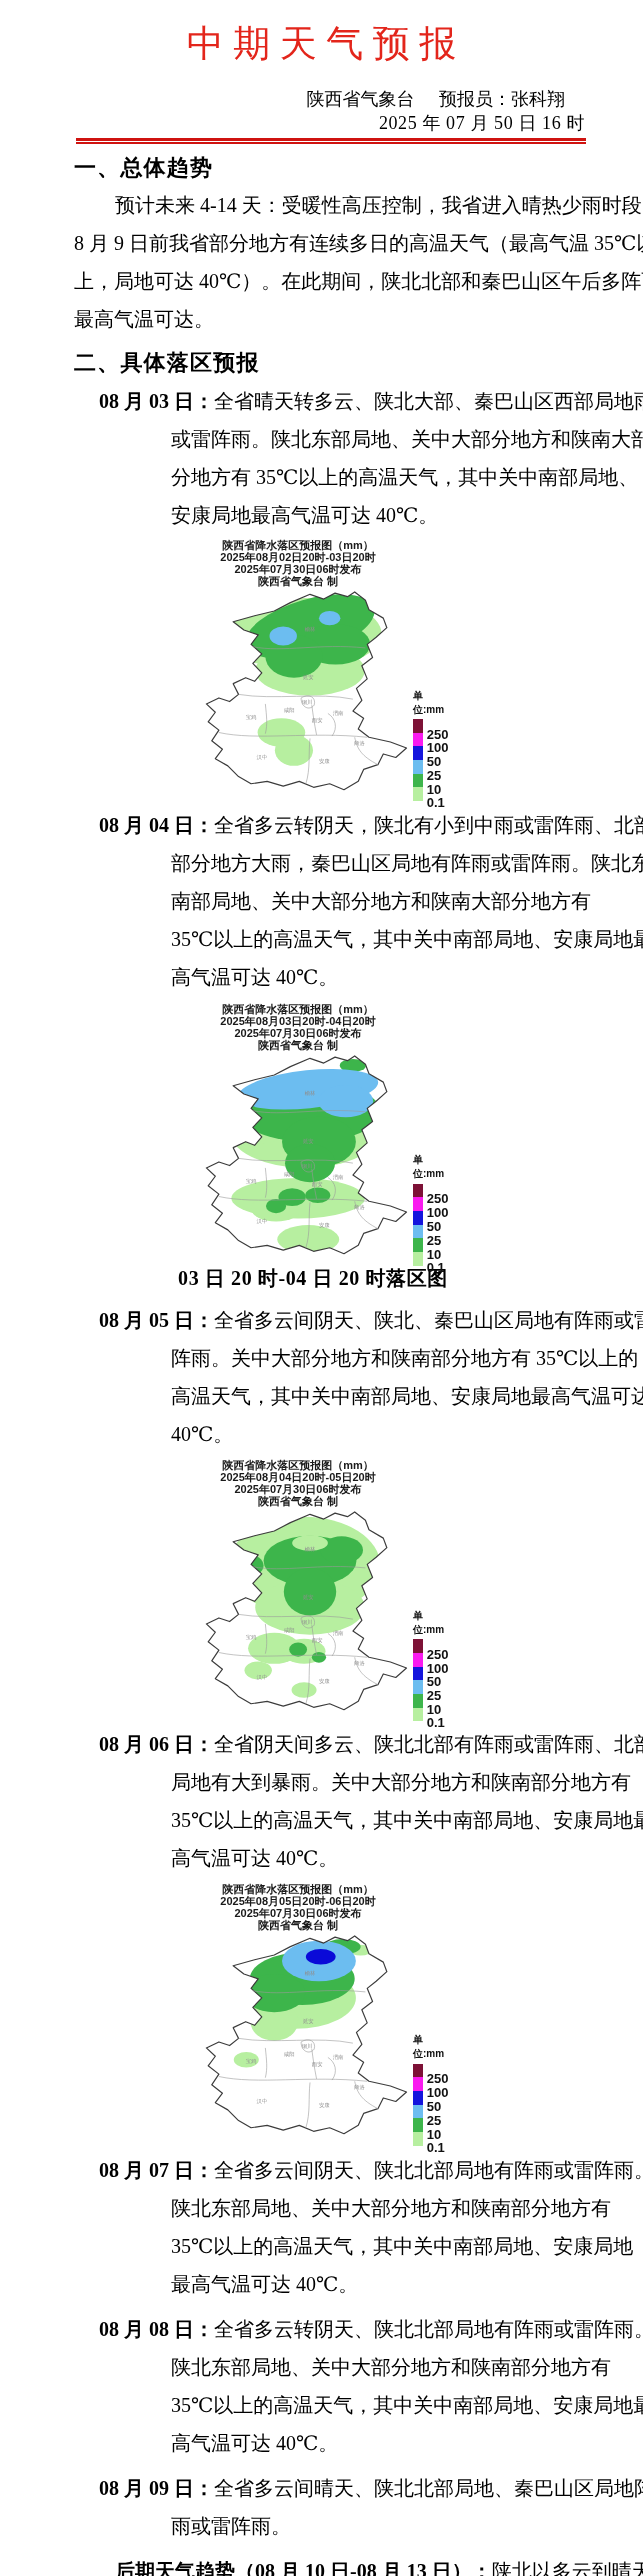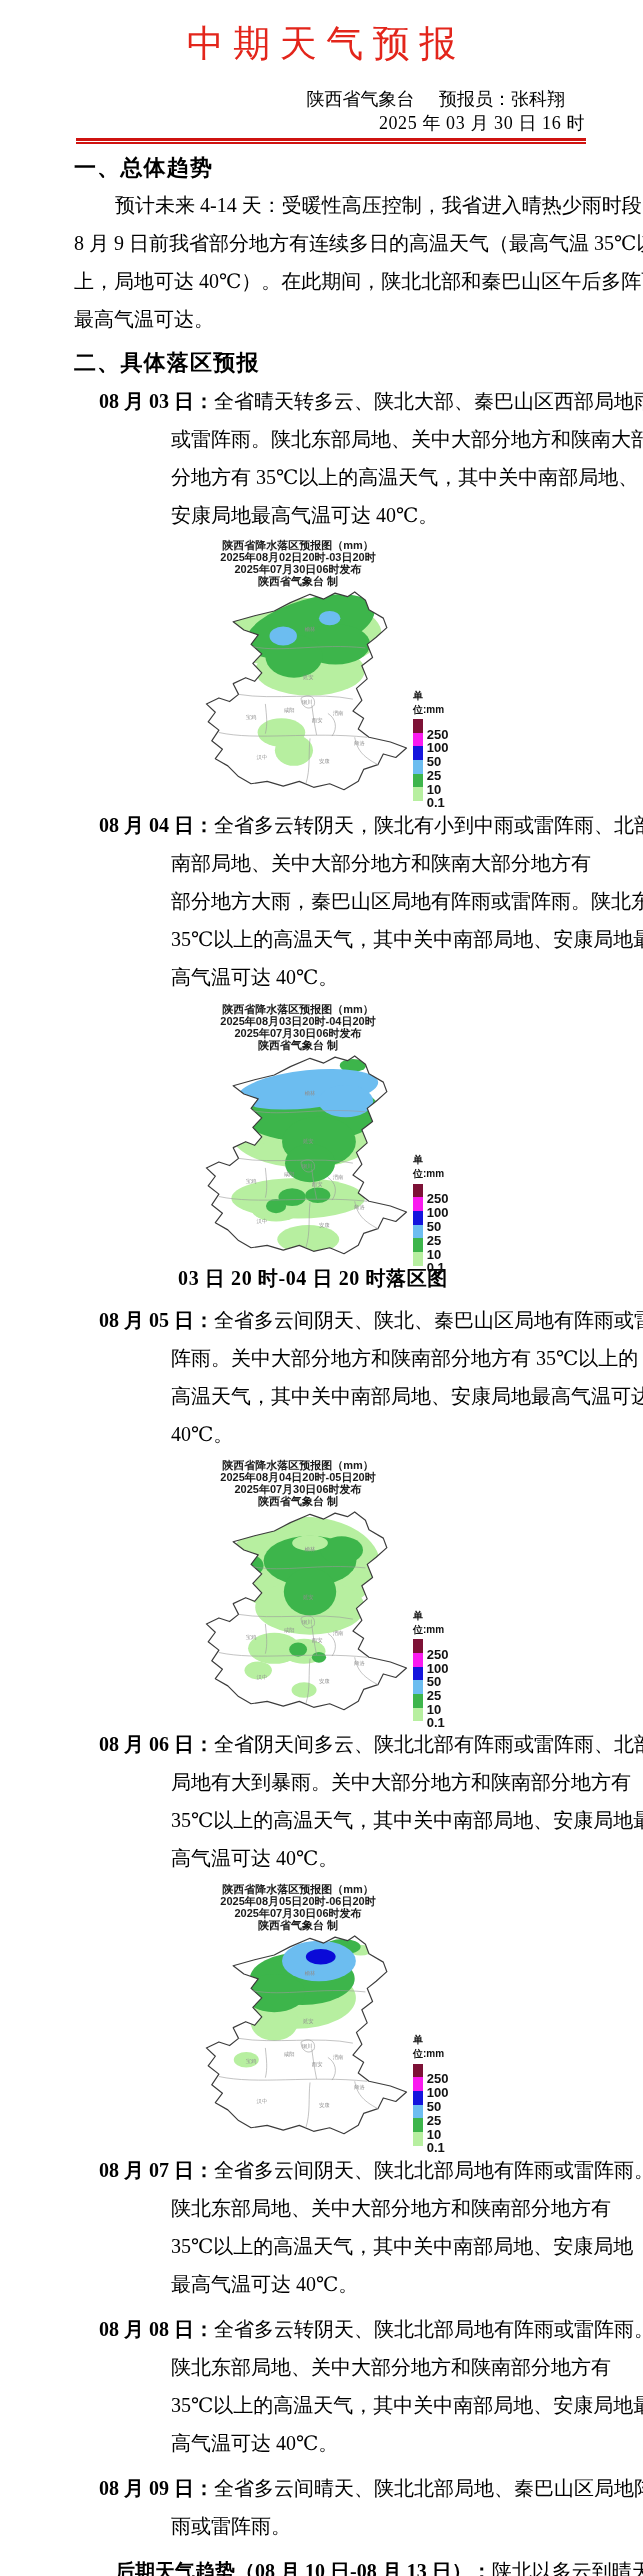--- a/index.html
+++ b/index.html
@@ -60,21 +60,21 @@
 
 <div class="page">
 
   <div class="doc-title">中期天气预报</div>
 
   <div class="meta-row">
     <span class="meta-left">
       <span>陕西省气象台</span>
       <span>预报员：张科翔</span>
     </span>
-    <span class="meta-date">2025 年 03 月 30 日 16 时</span>
+    <span class="meta-date">2025 年 07 月 50 日 16 时</span>
   </div>
   <div class="rule1"></div>
   <div class="rule2"></div>
 
   <h2 class="sec">一、总体趋势</h2>
   <div class="para">
       <div class="ln indent">预计未来 4-14 天：受暖性高压控制，我省进入晴热少雨时段。</div>
       <div class="ln">8 月 9 日前我省部分地方有连续多日的高温天气（最高气温 35℃以</div>
       <div class="ln">上，局地可达 40℃）。在此期间，陕北北部和秦巴山区午后多阵雨</div>
       <div class="ln">最高气温可达。</div>
@@ -155,22 +155,22 @@
           <span class="lab" style="top: 63px;">10</span>
           <div class="seg" style="background: rgb(183, 239, 160);"></div>
           <span class="lab" style="top: 76px;">0.1</span>
         </div>
       </div>
 
   </div>
 
   <div class="fc mt16">
       <div class="ln"><span class="dl">08 月 04 日：</span>全省多云转阴天，陕北有小到中雨或雷阵雨、北部</div>
+      <div class="ln cont">部分地方大雨，秦巴山区局地有阵雨或雷阵雨。陕北东</div>
       <div class="ln cont">南部局地、关中大部分地方和陕南大部分地方有</div>
-      <div class="ln cont">部分地方大雨，秦巴山区局地有阵雨或雷阵雨。陕北东</div>
       <div class="ln cont">35℃以上的高温天气，其中关中南部局地、安康局地最</div>
       <div class="ln cont">高气温可达 40℃。</div>
     </div>
 
   <div class="map-block mt12">
     <div class="map-titles">
         <div class="tl">陕西省降水落区预报图（mm）</div>
         <div class="tl">2025年08月03日20时-04日20时</div>
         <div class="tl">2025年07月30日06时发布</div>
         <div class="tl">陕西省气象台 制</div>

